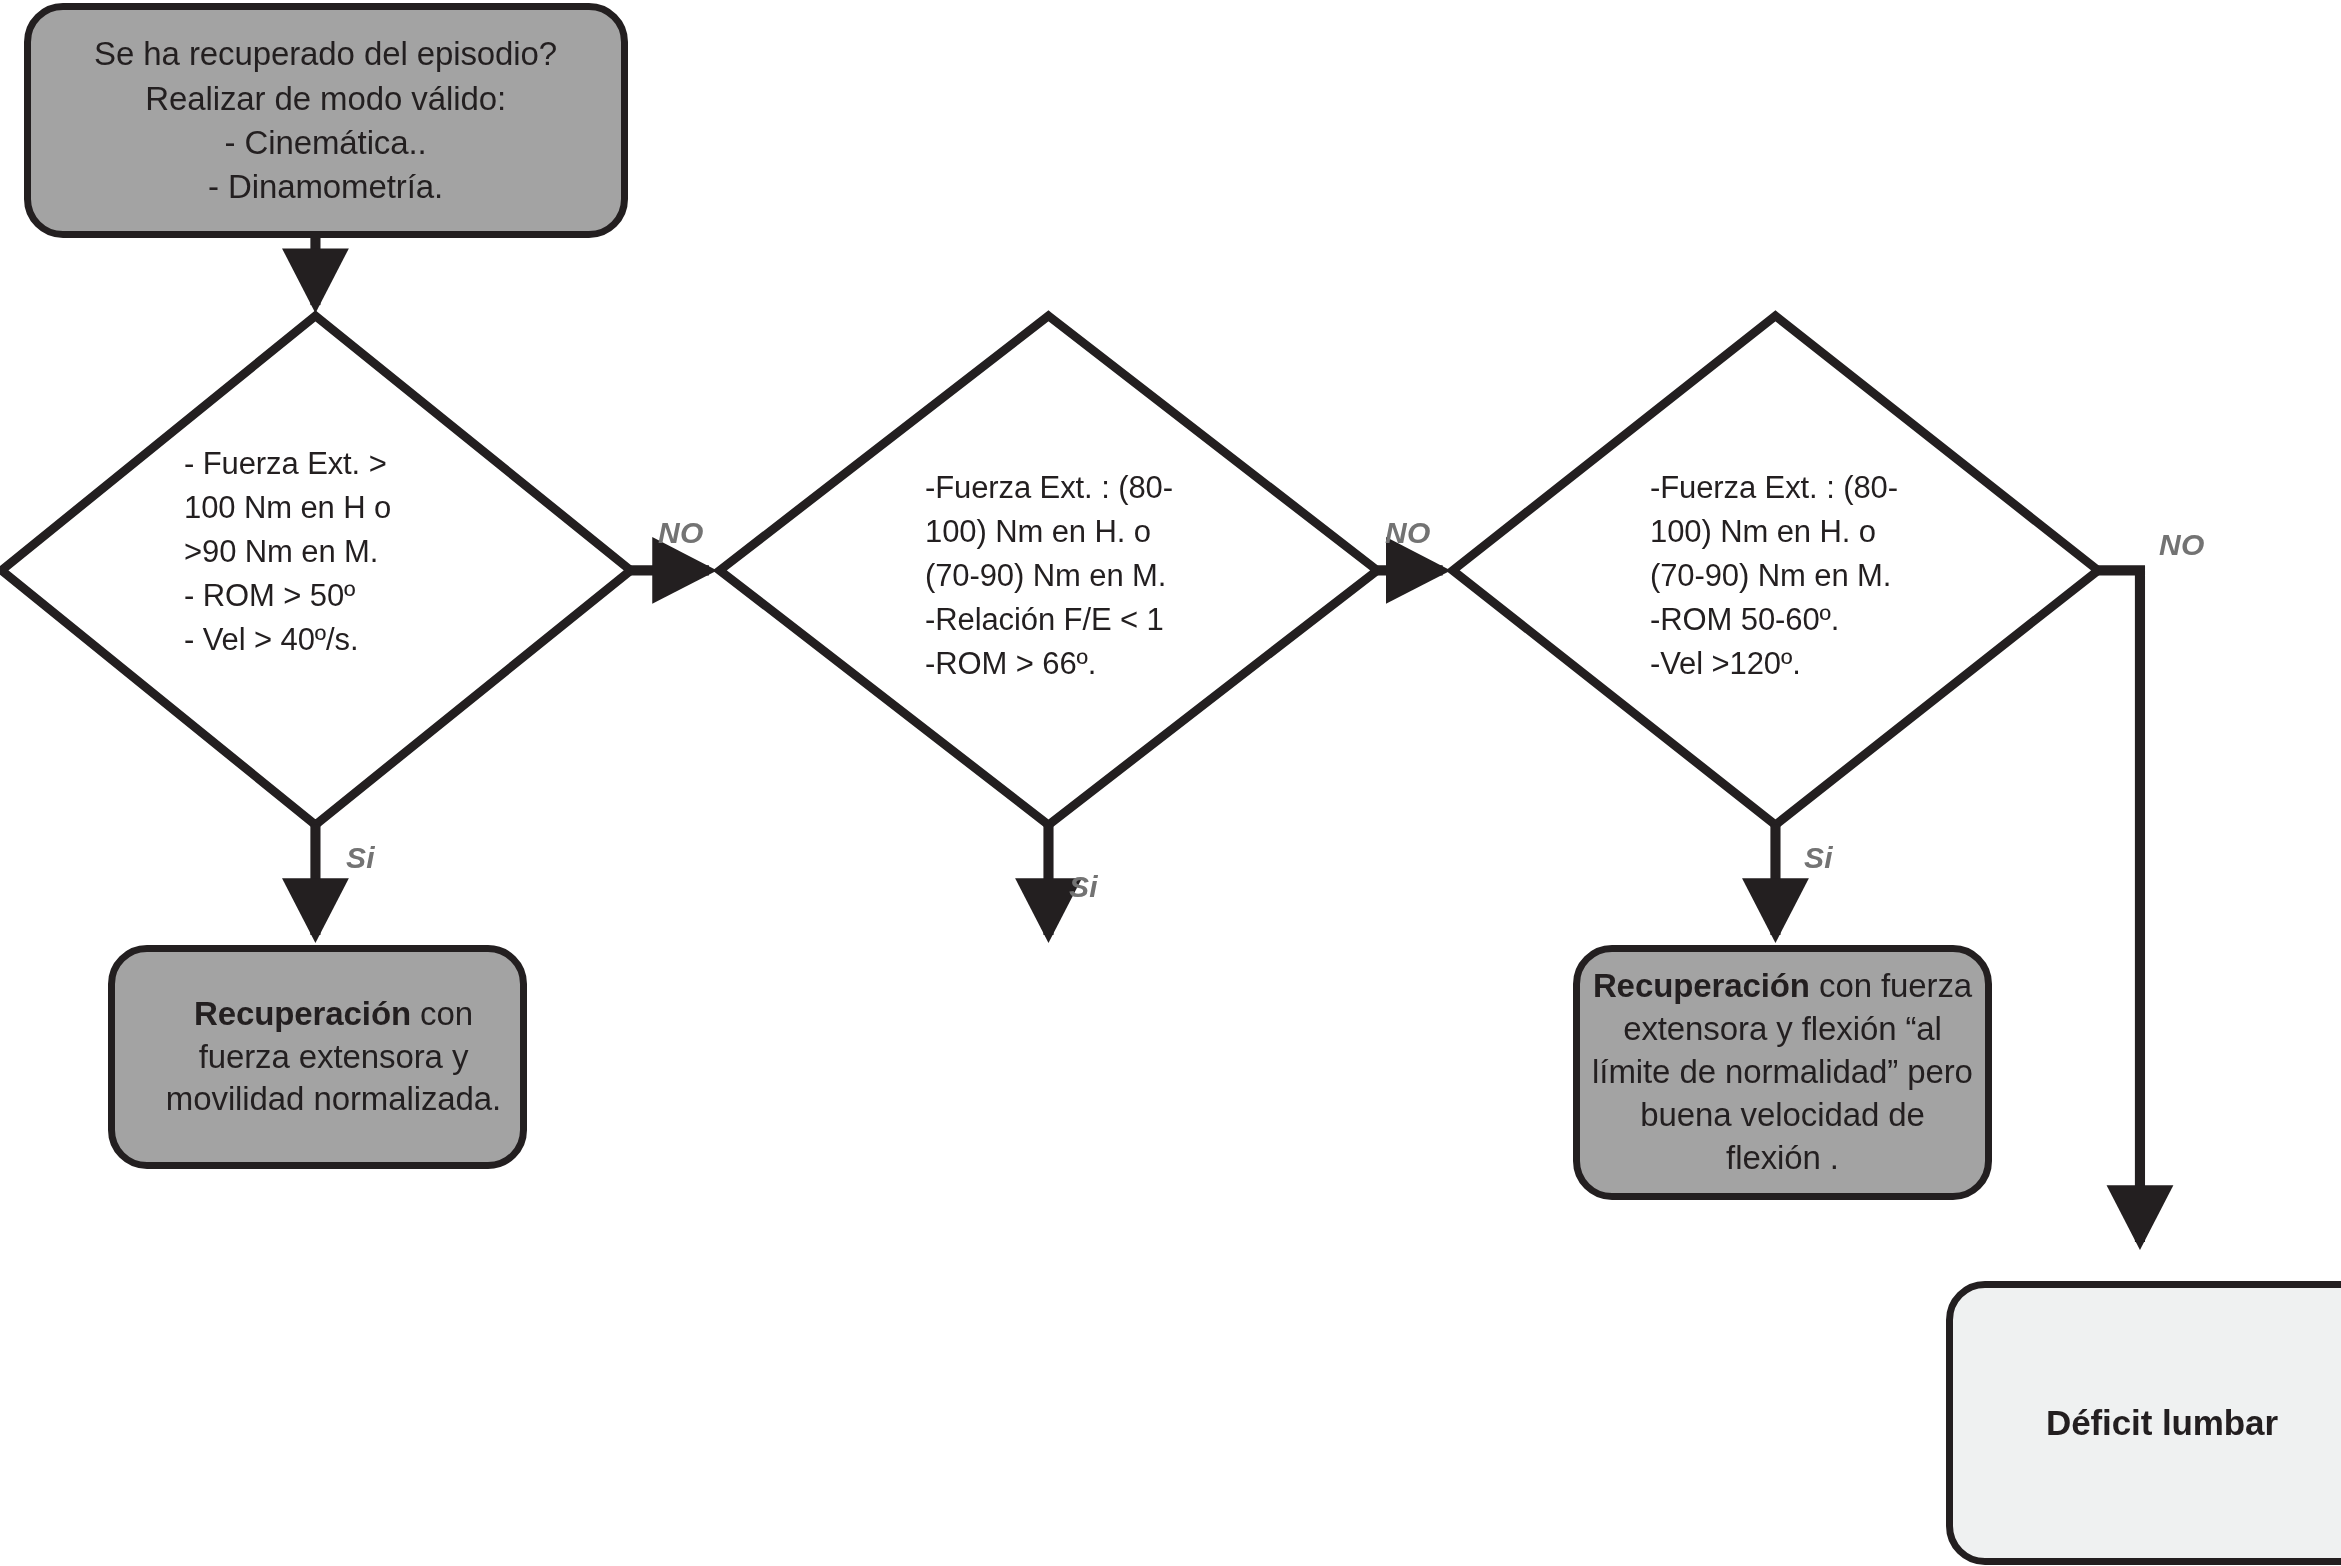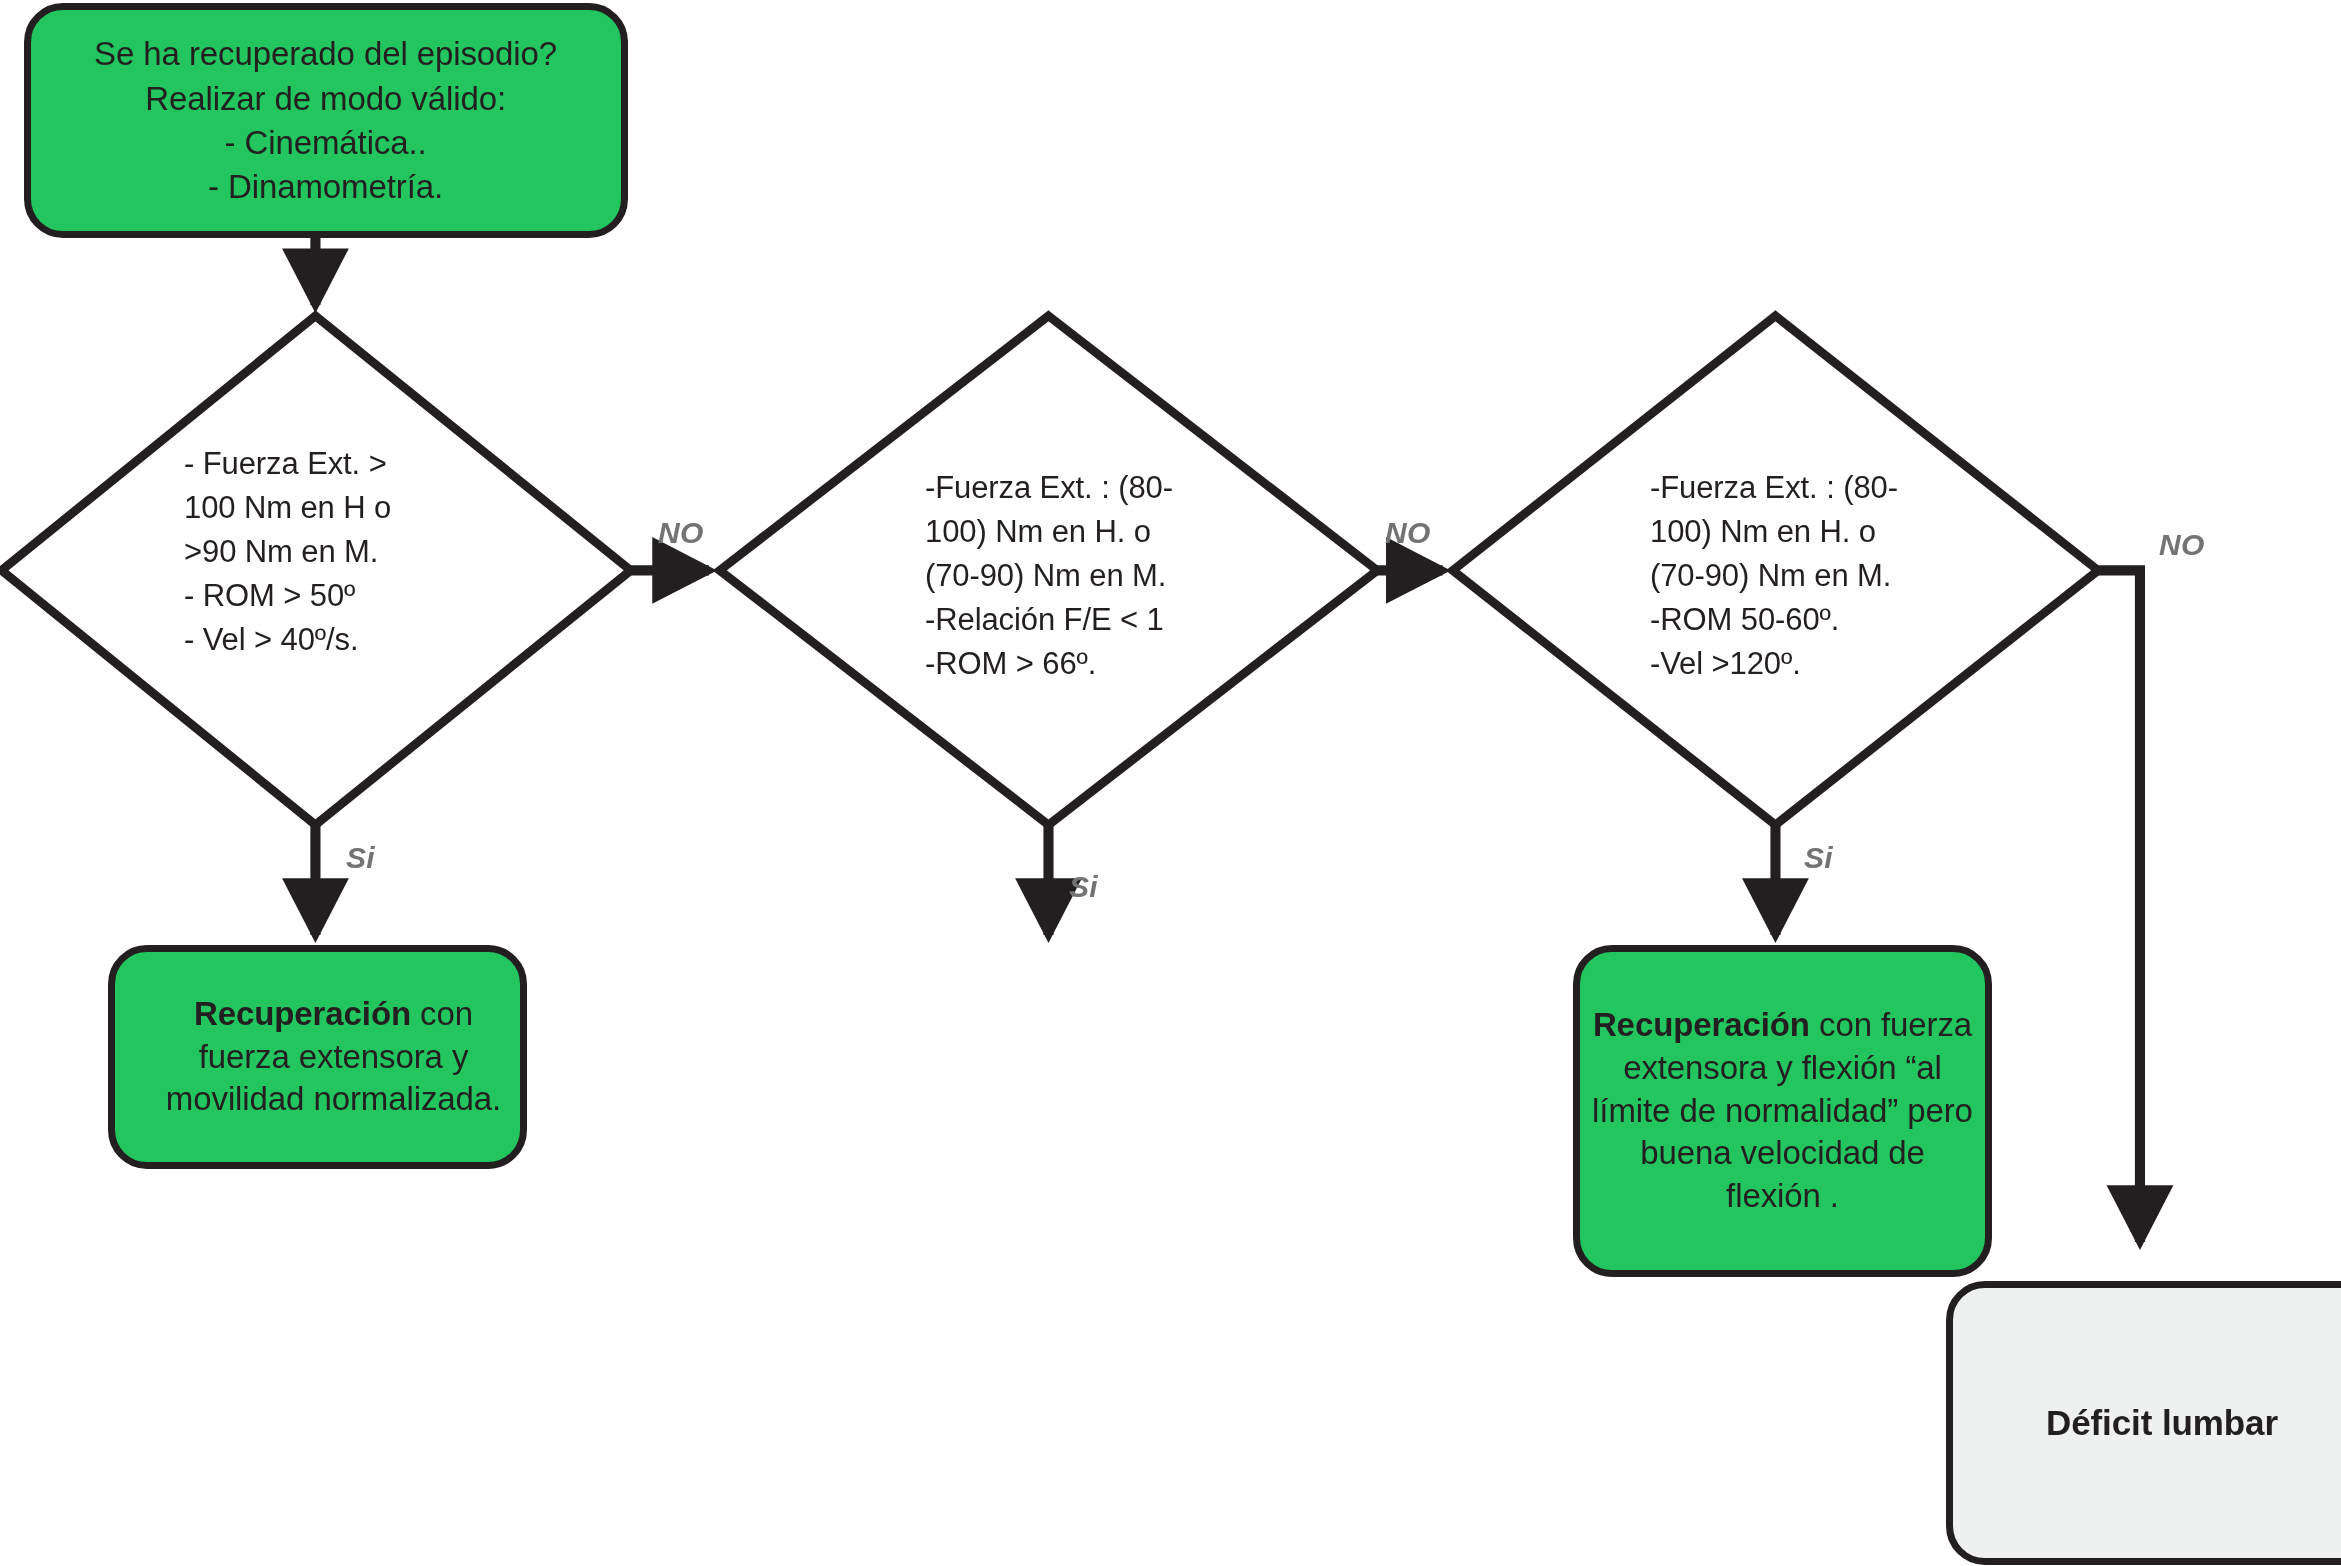--- a/index.html
+++ b/index.html
@@ -21,21 +21,21 @@
     box-sizing:border-box;
     display:flex;
     align-items:center;
     justify-content:center;
     text-align:center;
     color:#231f20;
   }
   .rbox{
     border:7.4px solid #231f20;
     border-radius:39px;
-    background:#22c55e;
+    background:#a3a3a3;
   }
   .rbox .txt{
     font-size:33px;
     line-height:1.30;
     letter-spacing:-0.1px;
     padding:0 12px;
   }
   .rbox.start .txt{ line-height:1.34; }
   .rbox.terminal{ background:#eff1f1; }
   .rbox.terminal .txt{ font-weight:bold; font-size:35px; }
@@ -124,21 +124,21 @@
   <div class="edge-label" style="left:1069px; top:870px;">Si</div>
   <div class="edge-label" style="left:1804px; top:841px;">Si</div>
 
   <div class="node rbox" style="left:108px; top:945px; width:419px; height:224px;padding-left:32px;">
     <div class="txt">
       <span class="strong">Recuperación</span><span> con fuerza extensora y movilidad normalizada.</span>
     </div>
   </div>
 
 
-  <div class="node rbox" style="left:1573px; top:945px; width:419px; height:332px;">
+  <div class="node rbox" style="left:1573px; top:945px; width:419px; height:255px;">
     <div class="txt">
       <span class="strong">Recuperación</span><span> con fuerza extensora y flexión “al límite de normalidad” pero buena velocidad de flexión .</span>
     </div>
   </div>
 
   <div class="node rbox terminal" style="left:1946px; top:1281px; width:432px; height:284px;">
     <div class="txt">Déficit lumbar</div>
   </div>
 
 </div>

